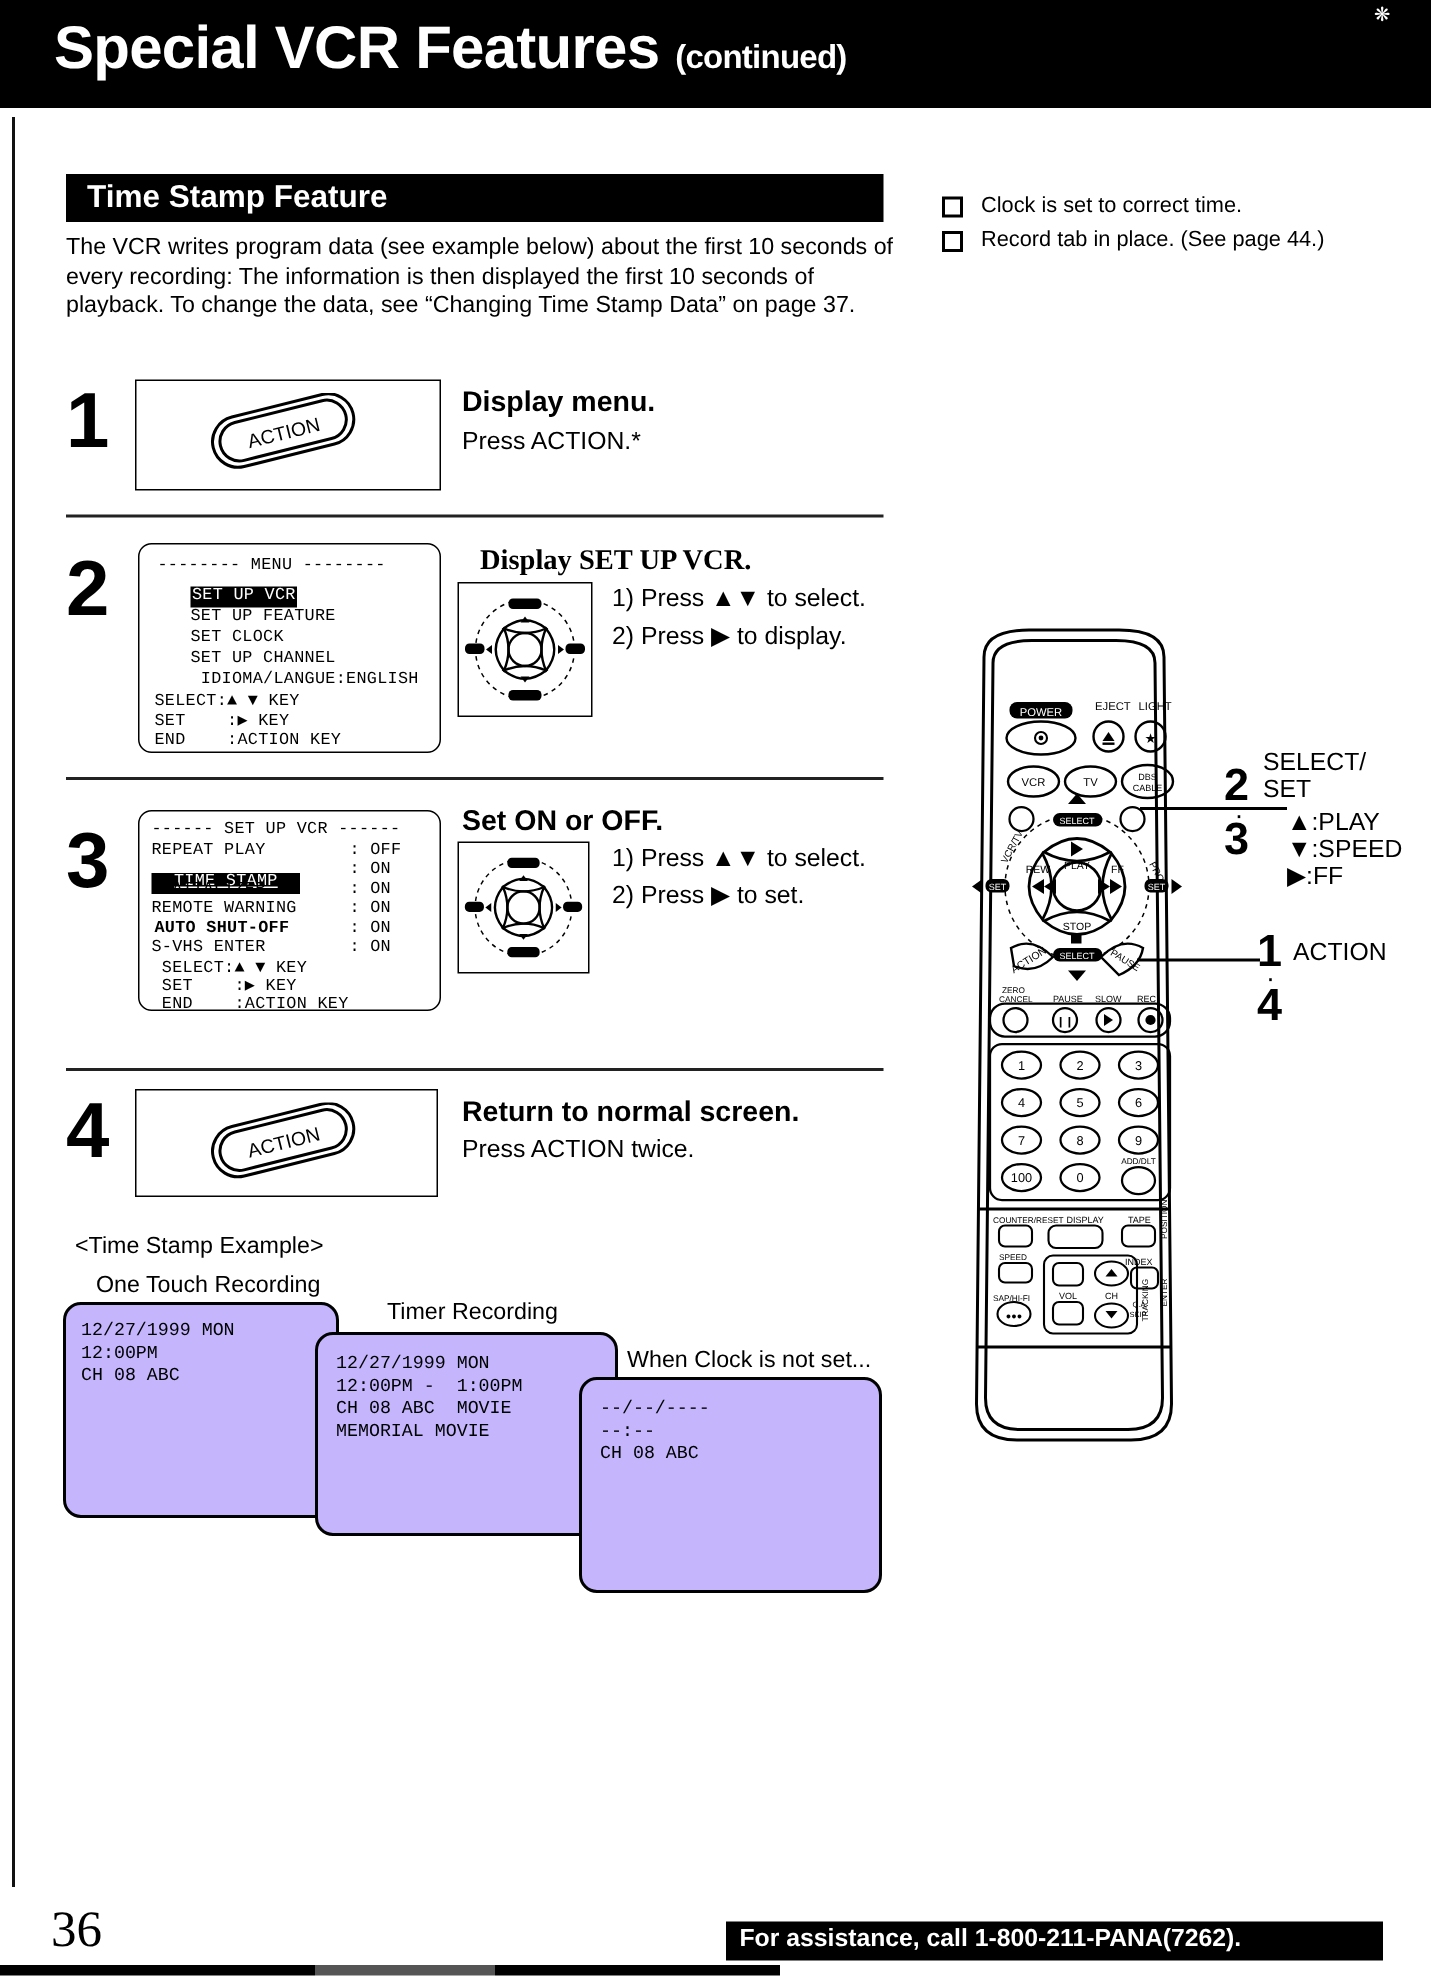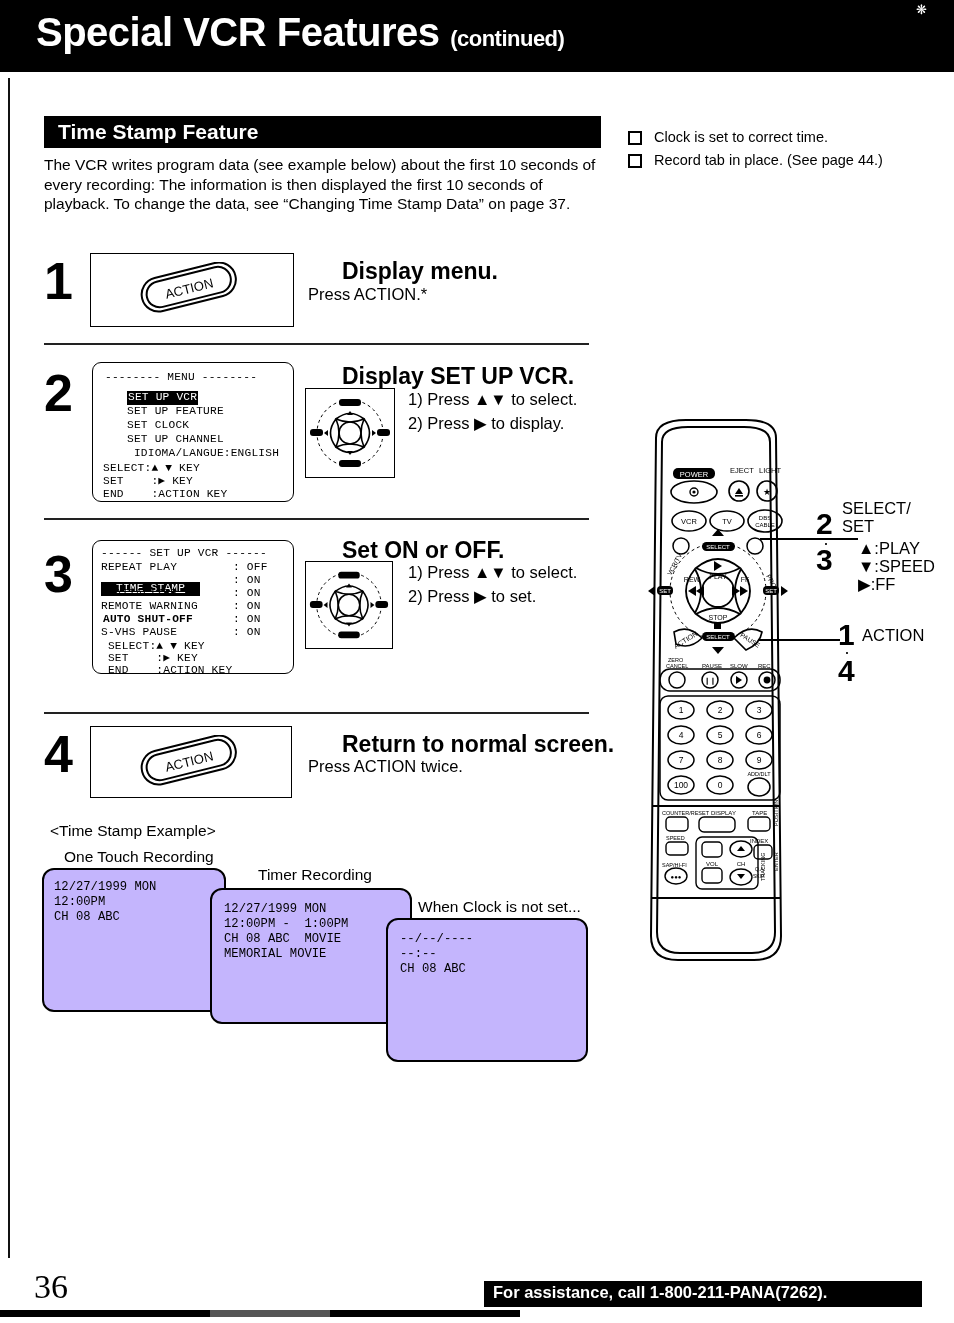--- a/index.html
+++ b/index.html
@@ -24,21 +24,21 @@
     font-size:13px;line-height:13px;
   }
 
   
   .left-rule{position:absolute;left:8px;top:78px;width:2px;height:1180px;background:#111;}
   .bot-rule{position:absolute;left:0;top:1310px;width:520px;height:7px;
     background:linear-gradient(to right,#000 0 210px,#555 210px 330px,#000 330px 520px);}
 
   
   .secbar{
-    position:absolute;left:44px;top:116px;width:545px;height:32px;background:#000;padding-left:12px;
+    position:absolute;left:44px;top:116px;width:545px;height:32px;background:#000;
   }
   .secbar span{
     position:absolute;left:14px;top:4px;color:#fff;font-size:21px;font-weight:bold;
   }
   .intro{
     position:absolute;left:44px;top:155px;width:560px;
     font-size:15.5px;line-height:19.5px;
   }
 
   
@@ -61,21 +61,21 @@
   }
   .chk-row span{position:absolute;left:28px;top:0px;font-size:14.5px;white-space:nowrap;}
 
   
   .rule{position:absolute;height:2px;background:#222;}
   .stepnum{
     position:absolute;font-size:52px;font-weight:bold;line-height:52px;
     font-family:"Liberation Sans",sans-serif;
   }
   .panel{position:absolute;border:1.6px solid #000;background:#fff;}
-  .step-h{position:absolute;font-size:23px;font-weight:bold;white-space:nowrap;margin-left:34px;}
+  .step-h{position:absolute;font-size:19px;font-weight:bold;white-space:nowrap;}
   .step-t{position:absolute;font-size:16.5px;white-space:nowrap;}
   .note{position:absolute;font-size:15px;line-height:18.5px;}
 
   
   .actbtn{position:absolute;width:108px;height:52px;}
 
   
   .osd{
     position:absolute;border:1.8px solid #000;border-radius:9px;background:#fff;
     font-family:"Liberation Mono",monospace;
@@ -168,21 +168,21 @@
     <div class="osd-l inv" style="left:34px;top:28px;padding:0 1px;">SET UP VCR</div>
     <div class="osd-l" style="left:34px;top:42px;">SET UP FEATURE</div>
     <div class="osd-l" style="left:34px;top:56px;">SET CLOCK</div>
     <div class="osd-l" style="left:34px;top:70px;">SET UP CHANNEL</div>
     <div class="osd-l" style="left:34px;top:84px;"> IDIOMA/LANGUE:ENGLISH</div>
     <div class="osd-l" style="left:10px;top:99px;">SELECT:▲ ▼ KEY</div>
     <div class="osd-l" style="left:10px;top:112px;">SET    :▶ KEY</div>
     <div class="osd-l" style="left:10px;top:125px;">END    :ACTION KEY</div>
   </div>
 
-  <div class="step-h" style="left:308px;top:363px;">Display SET UP VCR.</div>
+  <div class="step-h" style="left:320px;top:363px;font-family:Liberation Serif, serif;">Display SET UP VCR.</div>
 
   <div class="jog" style="left:305px;top:388px;width:88px;height:88px;">
     <svg viewBox="0 0 88 88" width="88" height="88">
       <circle cx="44" cy="44" r="33" fill="none" stroke="#000" stroke-width="1" stroke-dasharray="3 3"></circle>
       <g fill="none" stroke="#000" stroke-width="1.6">
         <path d="M30 30 Q44 19 58 30 Q44 36 30 30 Z"></path>
         <path d="M30 58 Q44 69 58 58 Q44 52 30 58 Z"></path>
         <path d="M30 30 Q19 44 30 58 Q36 44 30 30 Z"></path>
         <path d="M58 30 Q69 44 58 58 Q52 44 58 30 Z"></path>
         <circle cx="44" cy="44" r="11"></circle>
@@ -210,21 +210,21 @@
     <div class="osd-l" style="left:8px;top:20px;">REPEAT PLAY</div>
     <div class="osd-l" style="left:140px;top:20px;">: OFF</div>
     <div class="osd-l inv" style="left:8px;top:41px;padding:0 15px;text-decoration:underline;">TIME STAMP</div>
     <div class="osd-l" style="left:140px;top:33px;">: ON</div>
     <div class="osd-l" style="left:8px;top:46px;">SPATIALIZER</div>
     <div class="osd-l" style="left:140px;top:46px;">: ON</div>
     <div class="osd-l" style="left:8px;top:59px;">REMOTE WARNING</div>
     <div class="osd-l" style="left:140px;top:59px;">: ON</div>
     <div class="osd-l" style="left:10px;top:72px;font-weight:bold;">AUTO SHUT-OFF</div>
     <div class="osd-l" style="left:140px;top:72px;">: ON</div>
-    <div class="osd-l" style="left:8px;top:85px;">S-VHS PAUSE</div>
+    <div class="osd-l" style="left:8px;top:85px;">S-VHS ENTER</div>
     <div class="osd-l" style="left:140px;top:85px;">: ON</div>
     <div class="osd-l" style="left:8px;top:99px;"> SELECT:▲ ▼ KEY</div>
     <div class="osd-l" style="left:8px;top:111px;"> SET    :▶ KEY</div>
     <div class="osd-l" style="left:8px;top:123px;"> END    :ACTION KEY</div>
   </div>
 
   <div class="step-h" style="left:308px;top:537px;">Set ON or OFF.</div>
 
   <div class="jog" style="left:305px;top:561px;width:86px;height:86px;">
     <svg viewBox="0 0 88 88" width="86" height="86">

